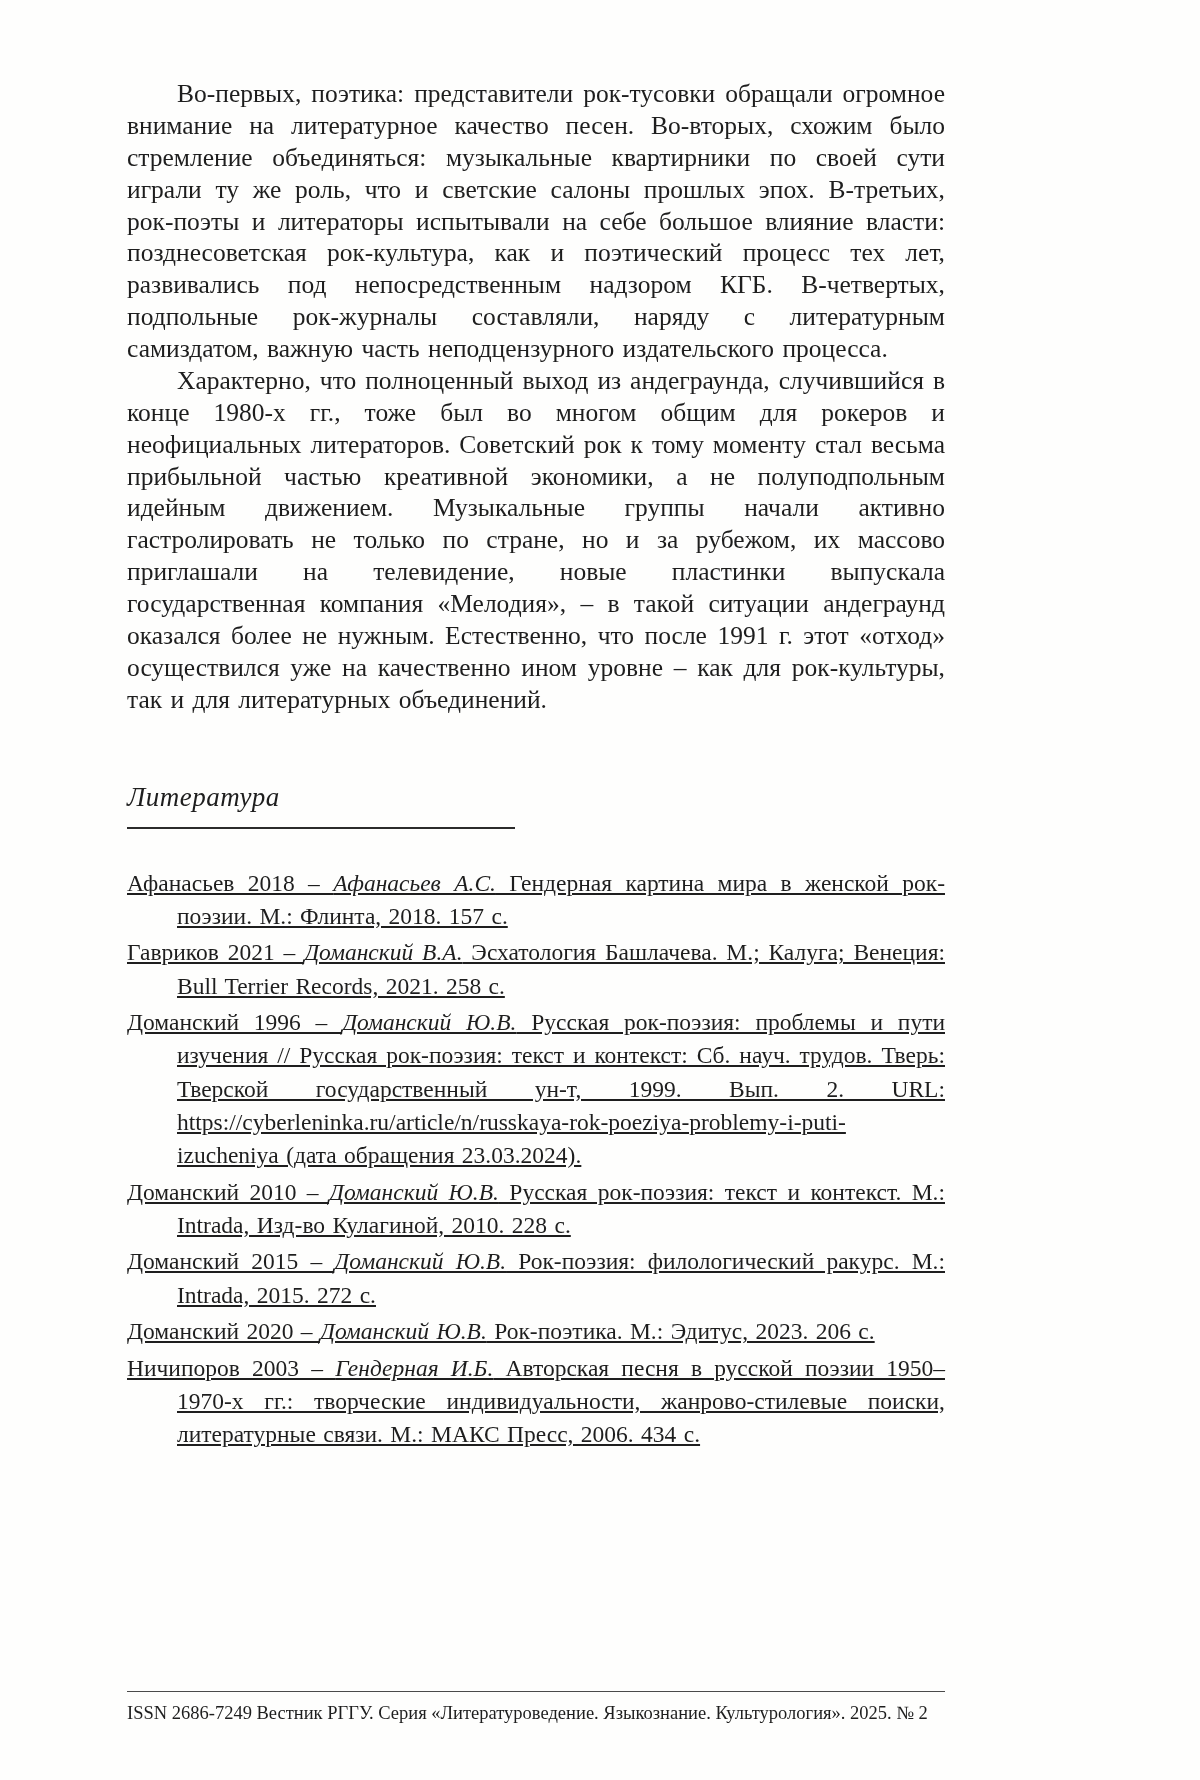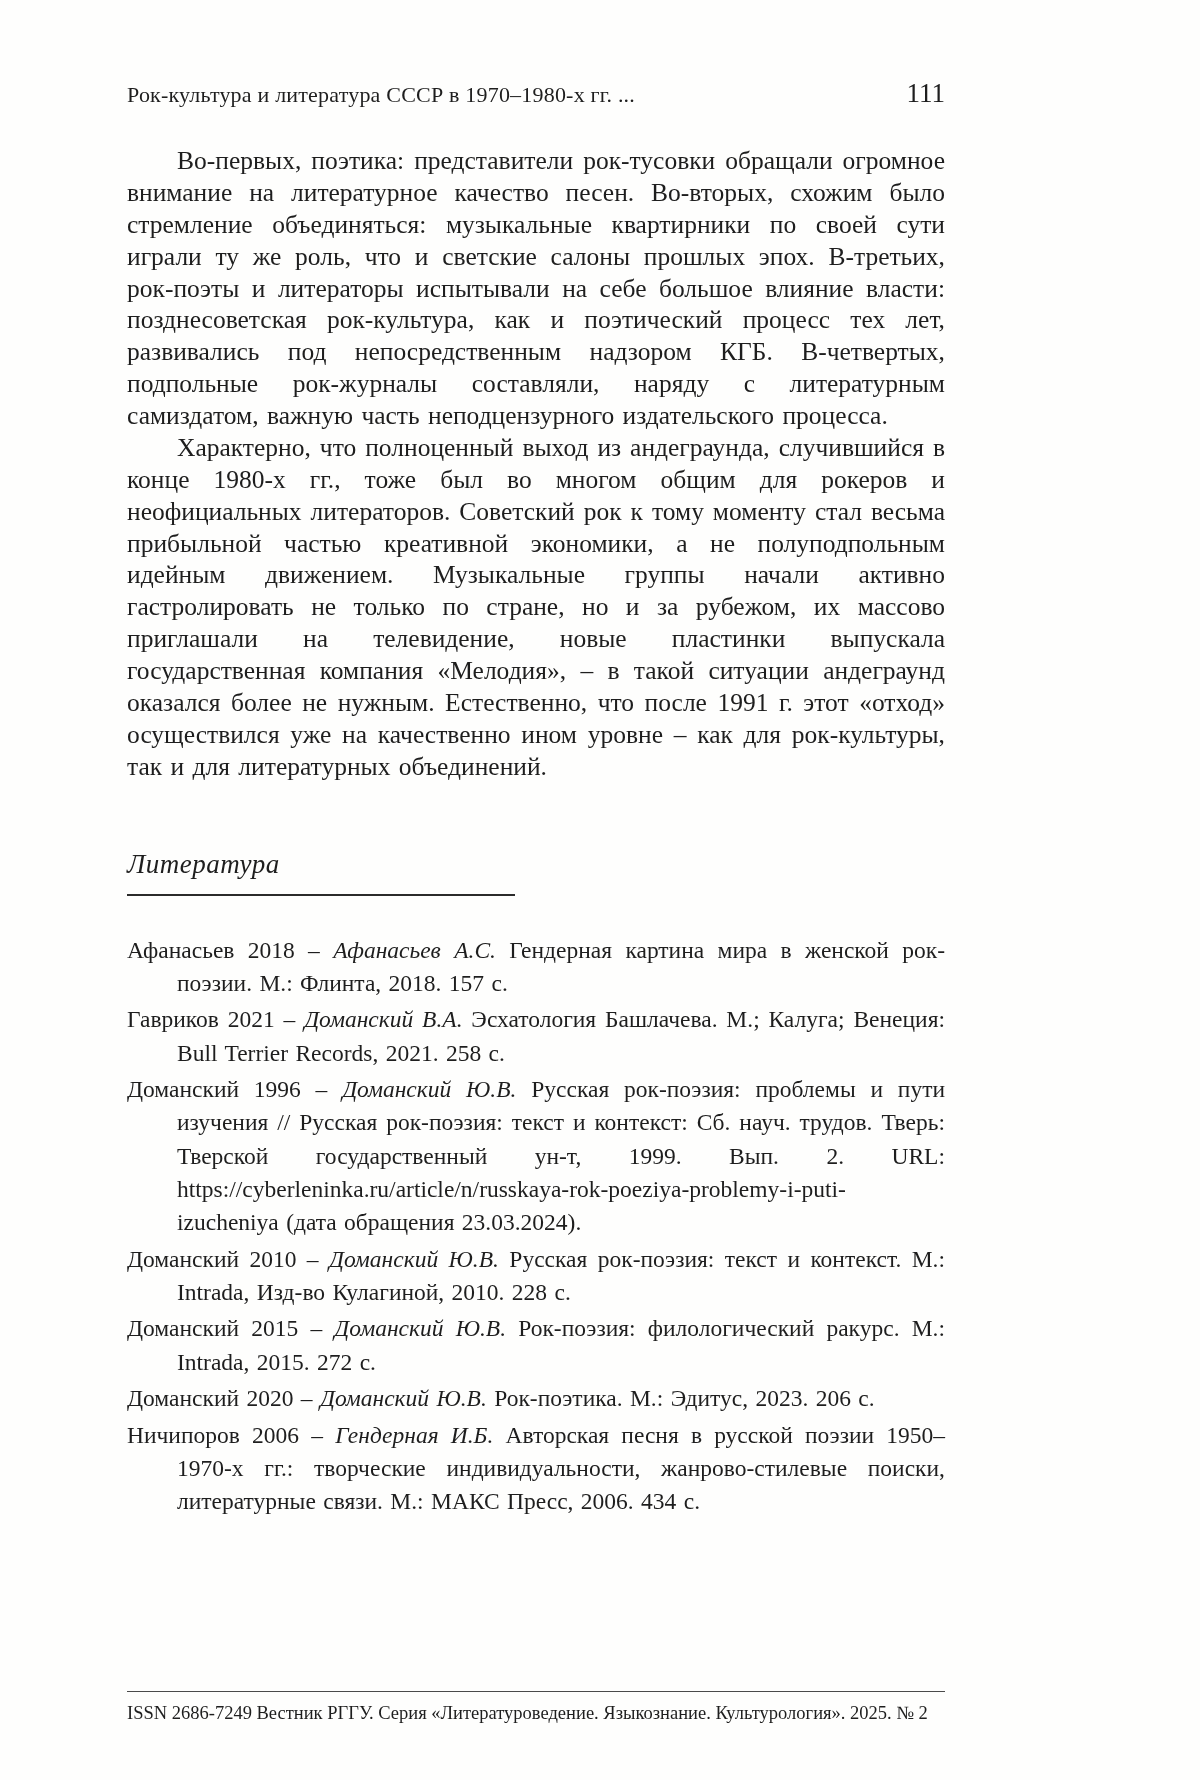--- a/index.html
+++ b/index.html
@@ -49,20 +49,21 @@
     font-weight: normal;
     font-size: 27px;
     margin: 66px 0 0 0;
     padding-bottom: 14px;
     border-bottom: 2px solid #2b2b2b;
     width: 388px;
     letter-spacing: 0.5px;
   }
   .refs {
     margin-top: 38px;
+    text-decoration: underline;
   }
   .ref {
     margin: 0 0 3px 0;
     font-size: 23.5px;
     line-height: 1.42;
     text-align: justify;
     padding-left: 50px;
     text-indent: -50px;
     word-spacing: 1.5px;
   }
@@ -79,39 +80,35 @@
     font-size: 18.5px;
     white-space: nowrap;
   }
 </style>
 </head>
 <body>
 
 <div class="page">
   <div class="inner">
 
-    <header class="running-head">
-      <span class="rh-title">Рок-культура и литература СССР в 1970–1980-х гг. ...</span>
-      <span class="rh-num">111</span>
-    </header>
 
     <p class="para">Во-первых, поэтика: представители рок-тусовки обращали огромное внимание на литературное качество песен. Во-вторых, схожим было стремление объединяться: музыкальные квартирники по своей сути играли ту же роль, что и светские салоны прошлых эпох. В-третьих, рок-поэты и литераторы испытывали на себе большое влияние власти: позднесоветская рок-культура, как и поэтический процесс тех лет, развивались под непосредственным надзором КГБ. В-четвертых, подпольные рок-журналы составляли, наряду с литературным самиздатом, важную часть неподцензурного издательского процесса.</p>
 
     <p class="para">Характерно, что полноценный выход из андеграунда, случившийся в конце 1980-х гг., тоже был во многом общим для рокеров и неофициальных литераторов. Советский рок к тому моменту стал весьма прибыльной частью креативной экономики, а не полуподпольным идейным движением. Музыкальные группы начали активно гастролировать не только по стране, но и за рубежом, их массово приглашали на телевидение, новые пластинки выпускала государственная компания «Мелодия», – в такой ситуации андеграунд оказался более не нужным. Естественно, что после 1991 г. этот «отход» осуществился уже на качественно ином уровне – как для рок-культуры, так и для литературных объединений.</p>
 
     <h2 class="section-title">Литература</h2>
 
     <div class="refs" id="refs">
         <p class="ref"><span>Афанасьев 2018 – </span><span class="it">Афанасьев А.С.</span><span> Гендерная картина мира в женской рок-поэзии. М.: Флинта, 2018. 157 с.</span></p>
         <p class="ref"><span>Гавриков 2021 – </span><span class="it">Доманский В.А.</span><span> Эсхатология Башлачева. М.; Калуга; Венеция: Bull Terrier Records, 2021. 258 с.</span></p>
         <p class="ref"><span>Доманский 1996 – </span><span class="it">Доманский Ю.В.</span><span> Русская рок-поэзия: проблемы и пути изучения // Русская рок-поэзия: текст и контекст: Сб. науч. трудов. Тверь: Тверской государственный ун-т, 1999. Вып. 2. URL: https://cyberleninka.ru/article/n/russkaya-rok-poeziya-problemy-i-puti-izucheniya (дата обращения 23.03.2024).</span></p>
         <p class="ref"><span>Доманский 2010 – </span><span class="it">Доманский Ю.В.</span><span> Русская рок-поэзия: текст и контекст. М.: Intrada, Изд-во Кулагиной, 2010. 228 с.</span></p>
         <p class="ref"><span>Доманский 2015 – </span><span class="it">Доманский Ю.В.</span><span> Рок-поэзия: филологический ракурс. М.: Intrada, 2015. 272 с.</span></p>
         <p class="ref"><span>Доманский 2020 – </span><span class="it">Доманский Ю.В.</span><span> Рок-поэтика. М.: Эдитус, 2023. 206 с.</span></p>
-        <p class="ref"><span>Ничипоров 2006 – </span><span class="it">Гендерная И.Б.</span><span> Авторская песня в русской поэзии 1950–1970-х гг.: творческие индивидуальности, жанрово-стилевые поиски, литературные связи. М.: МАКС Пресс, 2006. 434 с.</span></p>
+        <p class="ref"><span>Ничипоров 2003 – </span><span class="it">Гендерная И.Б.</span><span> Авторская песня в русской поэзии 1950–1970-х гг.: творческие индивидуальности, жанрово-стилевые поиски, литературные связи. М.: МАКС Пресс, 2006. 434 с.</span></p>
       </div>
 
   </div>
 
   <footer class="footer">
     <span>ISSN 2686-7249 Вестник РГГУ. Серия «Литературоведение. Языкознание. Культурология». 2025. № 2</span>
   </footer>
 </div>
 
 </body></html>

